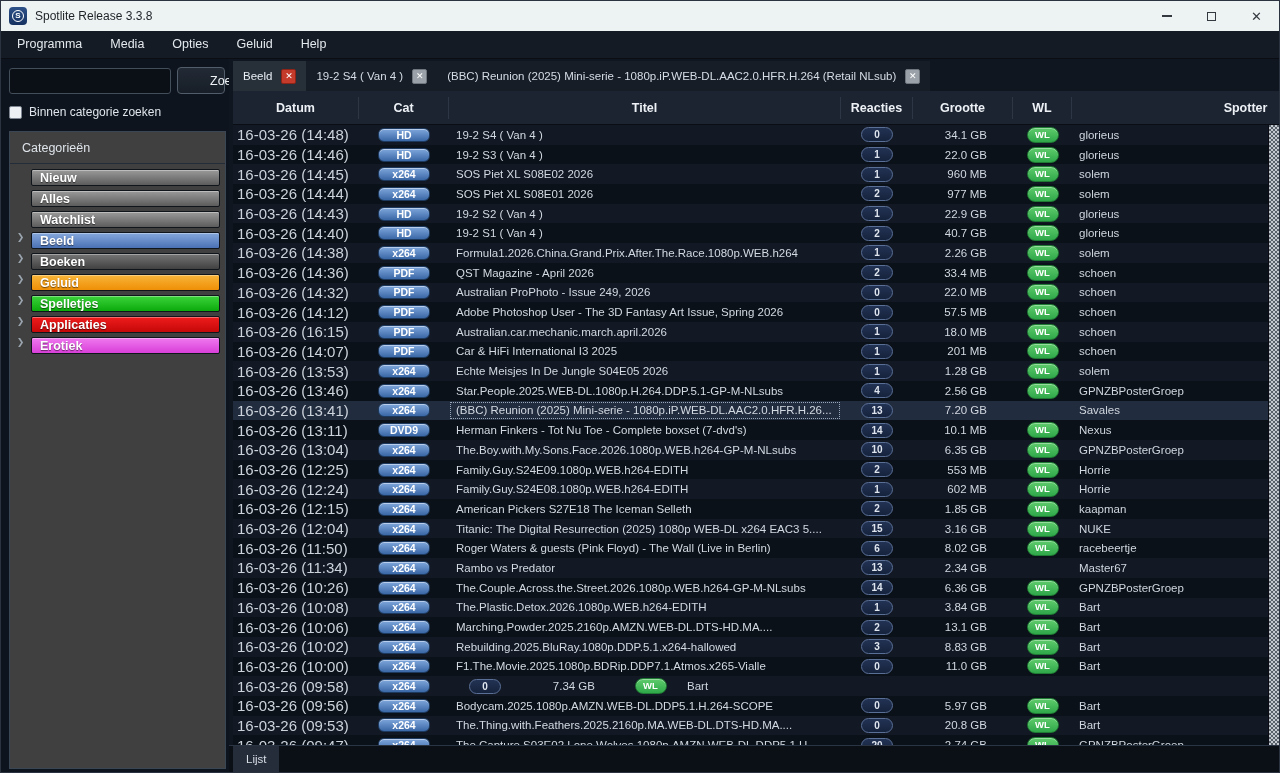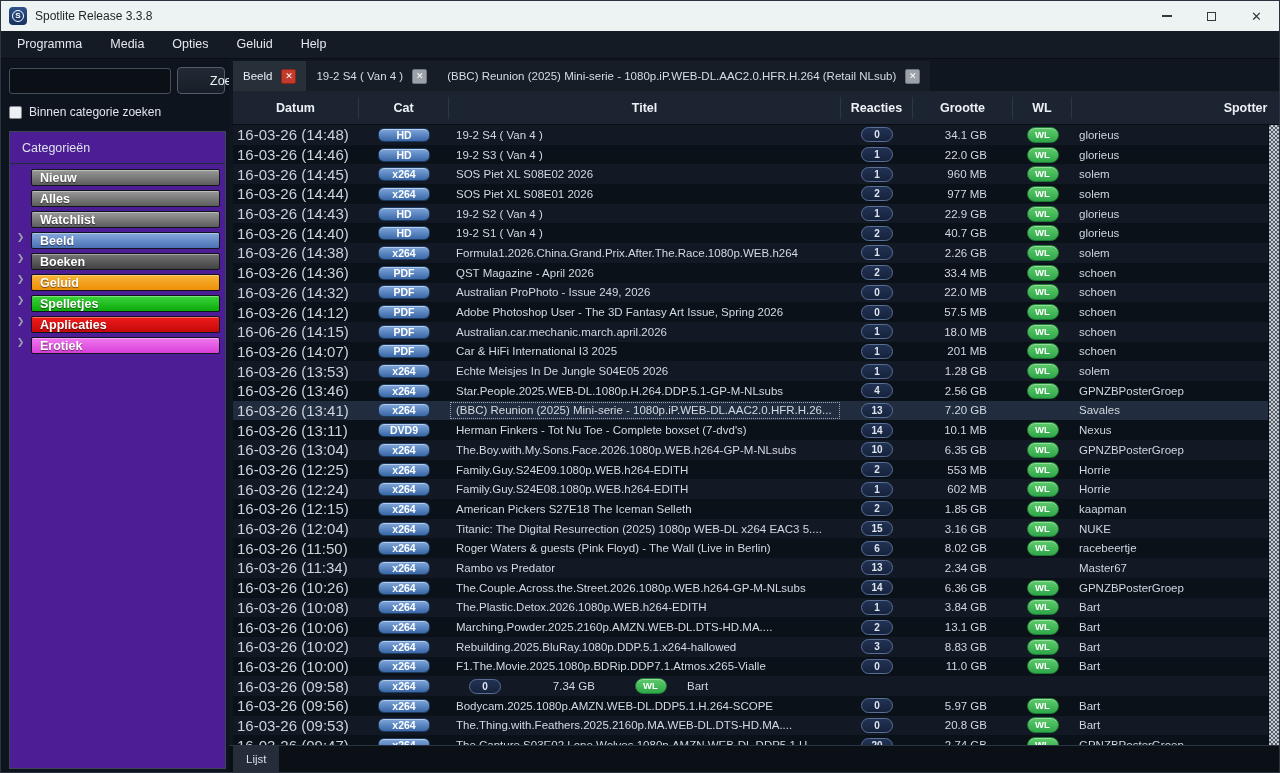--- a/index.html
+++ b/index.html
@@ -25,21 +25,21 @@
   .content { flex:1; display:flex; min-height:0; }
 
   
   .sidebar { width:228px; flex:0 0 auto; background:#0e141d; display:flex; flex-direction:column; padding-top:8px; }
   .search-row { display:flex; align-items:center; padding:0 2px 0 8px; }
   .search-input { width:162px; height:26px; background:#0b0f16; border:1px solid #434e5b; border-radius:3px; color:#dfe5ea; font-size:12px; padding:0 6px; outline:none; }
   .search-btn { margin-left:6px; width:48px; height:27px; background:linear-gradient(#222a35,#171e27); border:1px solid #515d6a; border-radius:4px; color:#eef2f6; font-size:12.5px;padding-left:32px; }
   .chk-row { display:flex; align-items:center; margin:11px 8px 0 8px; }
   .chk { width:13px; height:13px; background:#eef1f3; border:1px solid #7e8791; border-radius:2px; flex:0 0 auto; }
   .chk-label { margin-left:7px; font-size:12px; color:#dfe5ea; }
-  .cat-panel { flex:1; margin:12px 3px 3px 8px; border:1px solid #3b4654; background:#4c1d95; display:flex; flex-direction:column; min-height:0; }
+  .cat-panel { flex:1; margin:12px 3px 3px 8px; border:1px solid #3b4654; background:#404040; display:flex; flex-direction:column; min-height:0; }
   .cat-header { padding:9px 12px 8px 12px; font-size:12.5px; color:#dde3e9; border-bottom:1px solid #232d39; }
   .cat-list { padding:5px 2px 0 0; }
   .cat-row { display:flex; align-items:flex-start; height:17px; margin-bottom:4px; }
   .cat-arrow { width:21px; flex:0 0 auto; text-align:center; font-size:9px; color:#9aa4ae; }
   .cat-btn { flex:1; height:17px; margin-right:3px; border-radius:2px; border:1px solid #10151c; display:flex; align-items:center; padding-left:8px; color:#fff; font-size:12.5px; font-weight:bold; text-shadow:0 1px 1px rgba(0,0,0,.55); box-shadow:inset 0 1px 0 rgba(255,255,255,.35); }
 
   
   .main { flex:1; display:flex; flex-direction:column; min-width:0; background:#10161f; }
   .tabbar { height:32px; flex:0 0 auto; display:flex; align-items:flex-end; padding-left:4px; background:#10161f; }
   .tab { height:30px; display:flex; align-items:center; padding:0 10px; background:#161d27; font-size:11.5px; color:#d5dce4; white-space:nowrap; }
@@ -410,21 +410,21 @@
               </div>
               <div class="cell c5">
                 <span class="wl-badge" style="background: linear-gradient(rgb(94, 203, 107), rgb(47, 168, 74));">WL</span>
               </div>
               <div class="cell c6">
                 <span class="sp">schoen</span>
               </div>
             </div>
             <div class="row">
               <div class="cell c0">
-                <span class="dt">16-06-26 (14:15)</span>
+                <span class="dt">16-03-26 (16:15)</span>
               </div>
               <div class="cell c1">
                 <span class="cat-badge" style="background: linear-gradient(rgb(127, 167, 220), rgb(58, 103, 166));">PDF</span>
               </div>
               <div class="cell c2">
                 <span class="ttl">Australian.car.mechanic.march.april.2026</span>
               </div>
               <div class="cell c3">
                 <span class="re-pill">1</span>
               </div>

